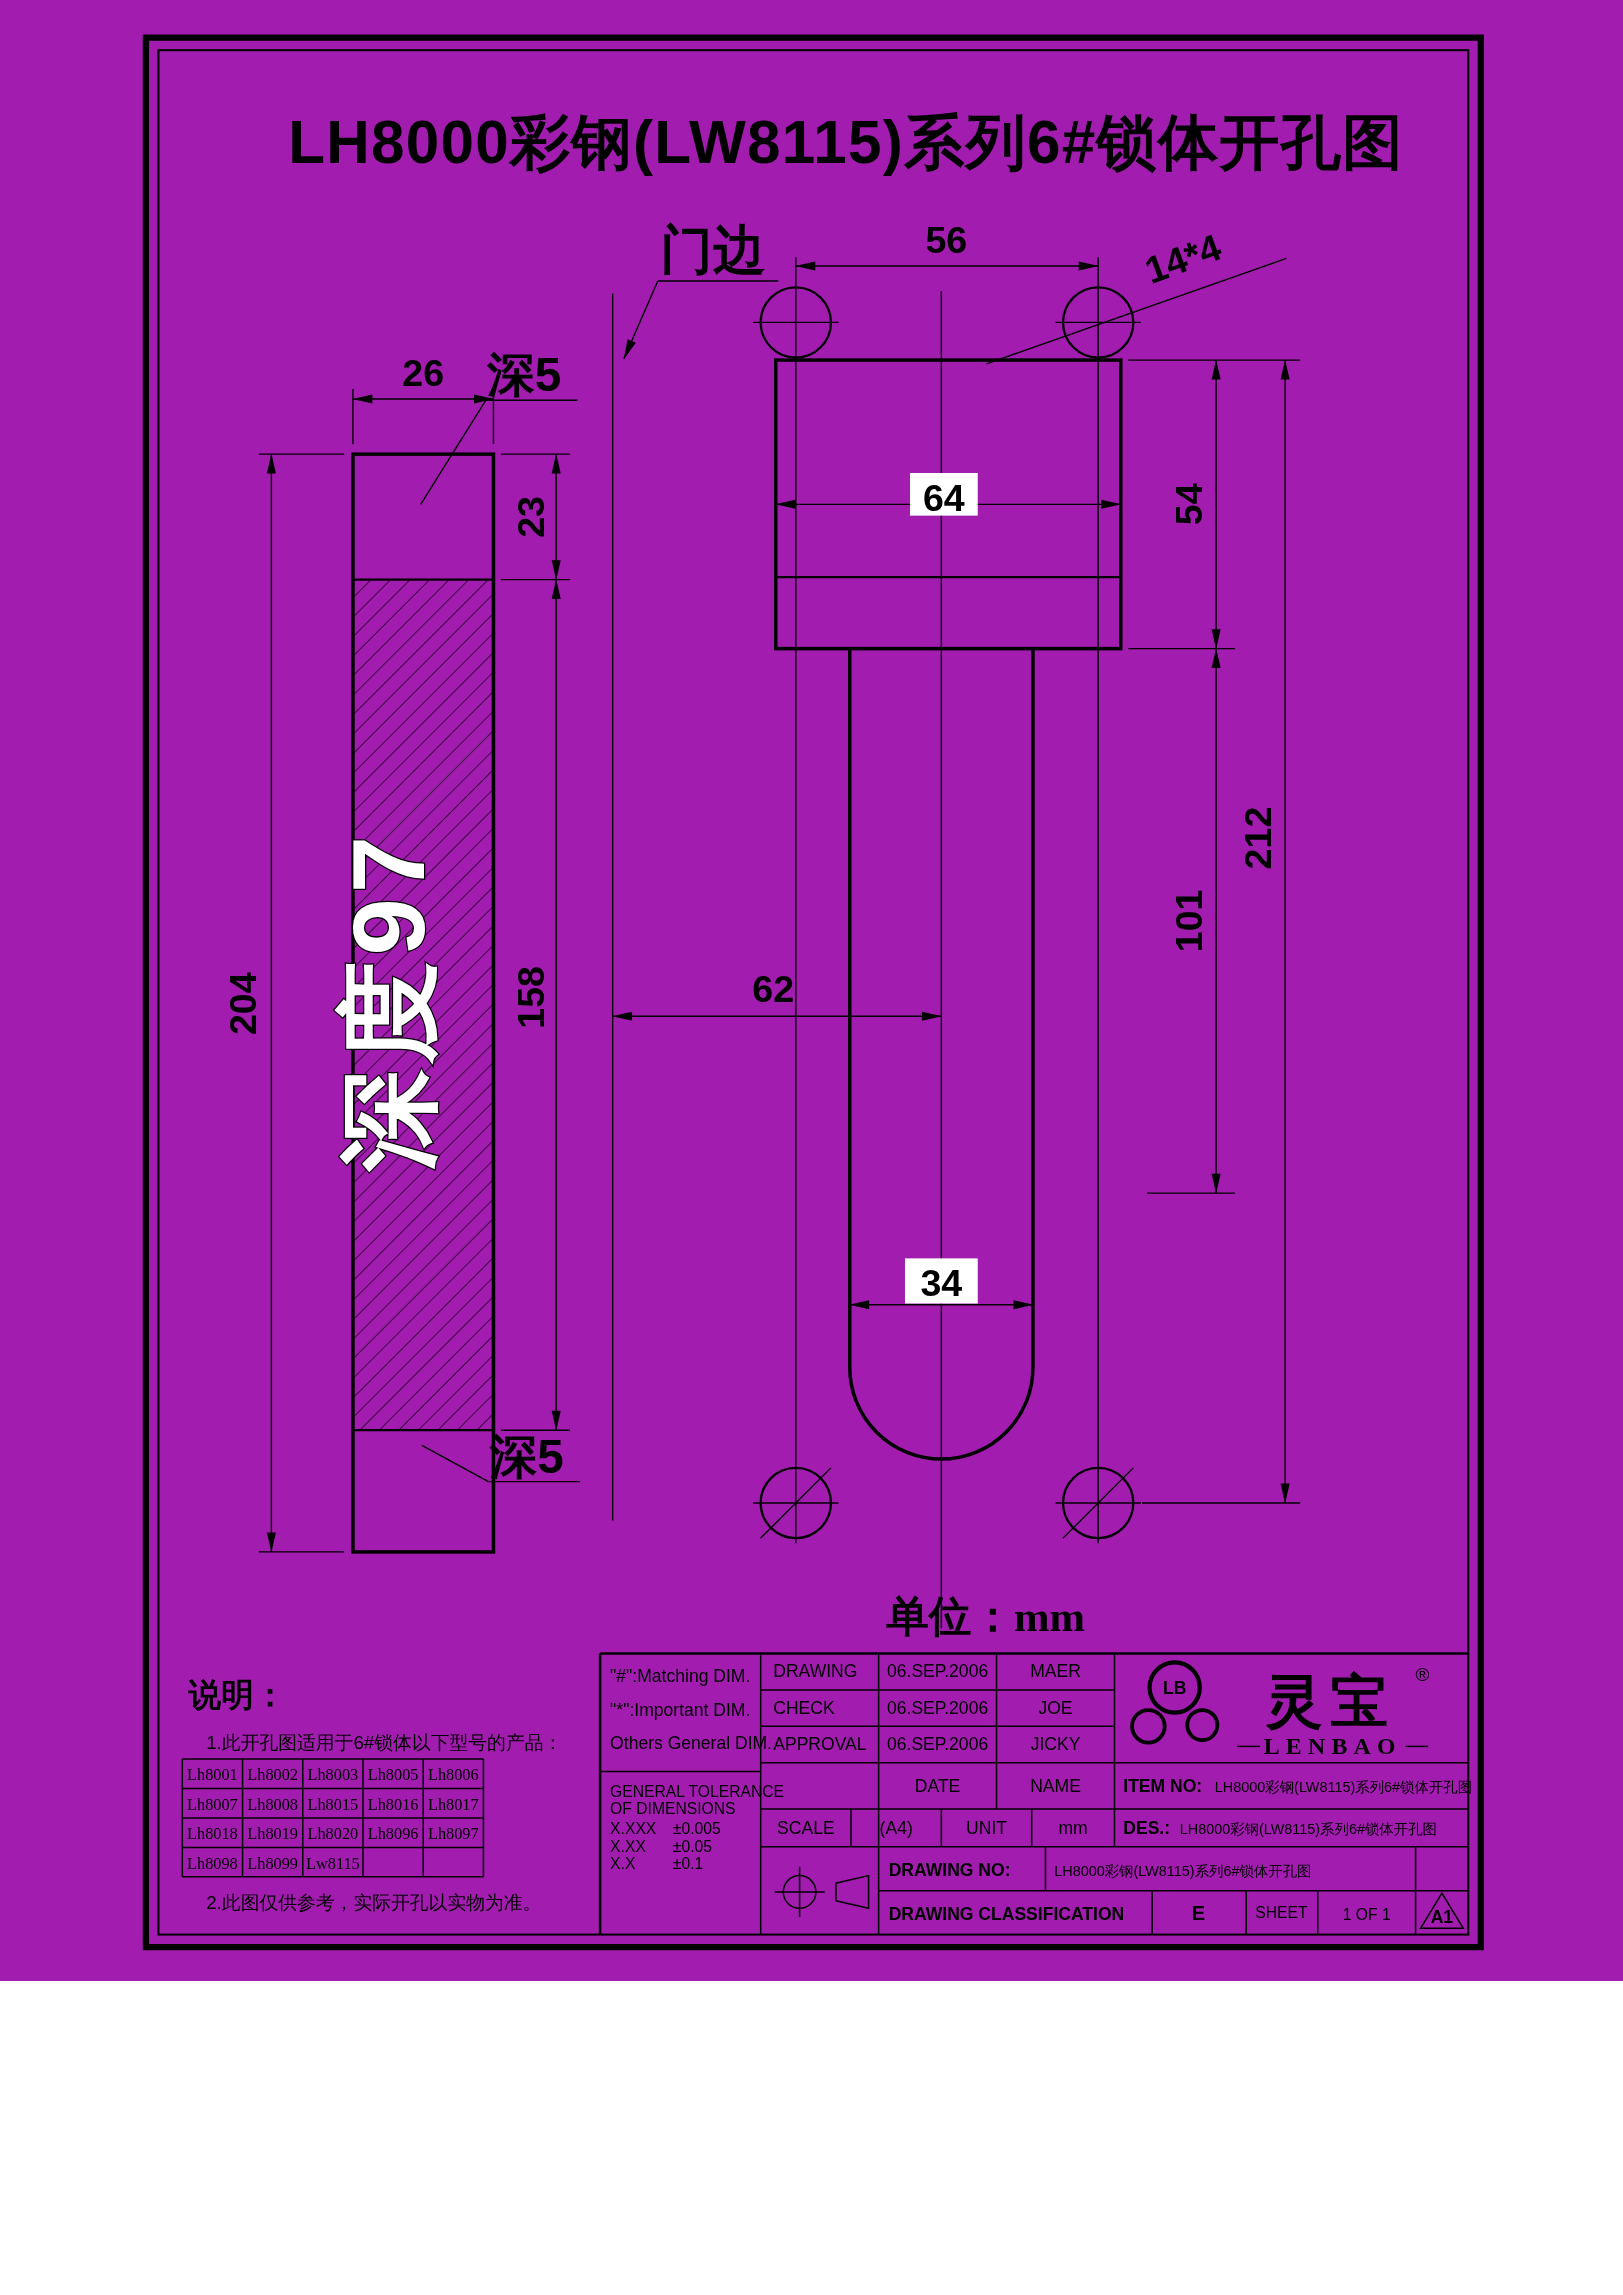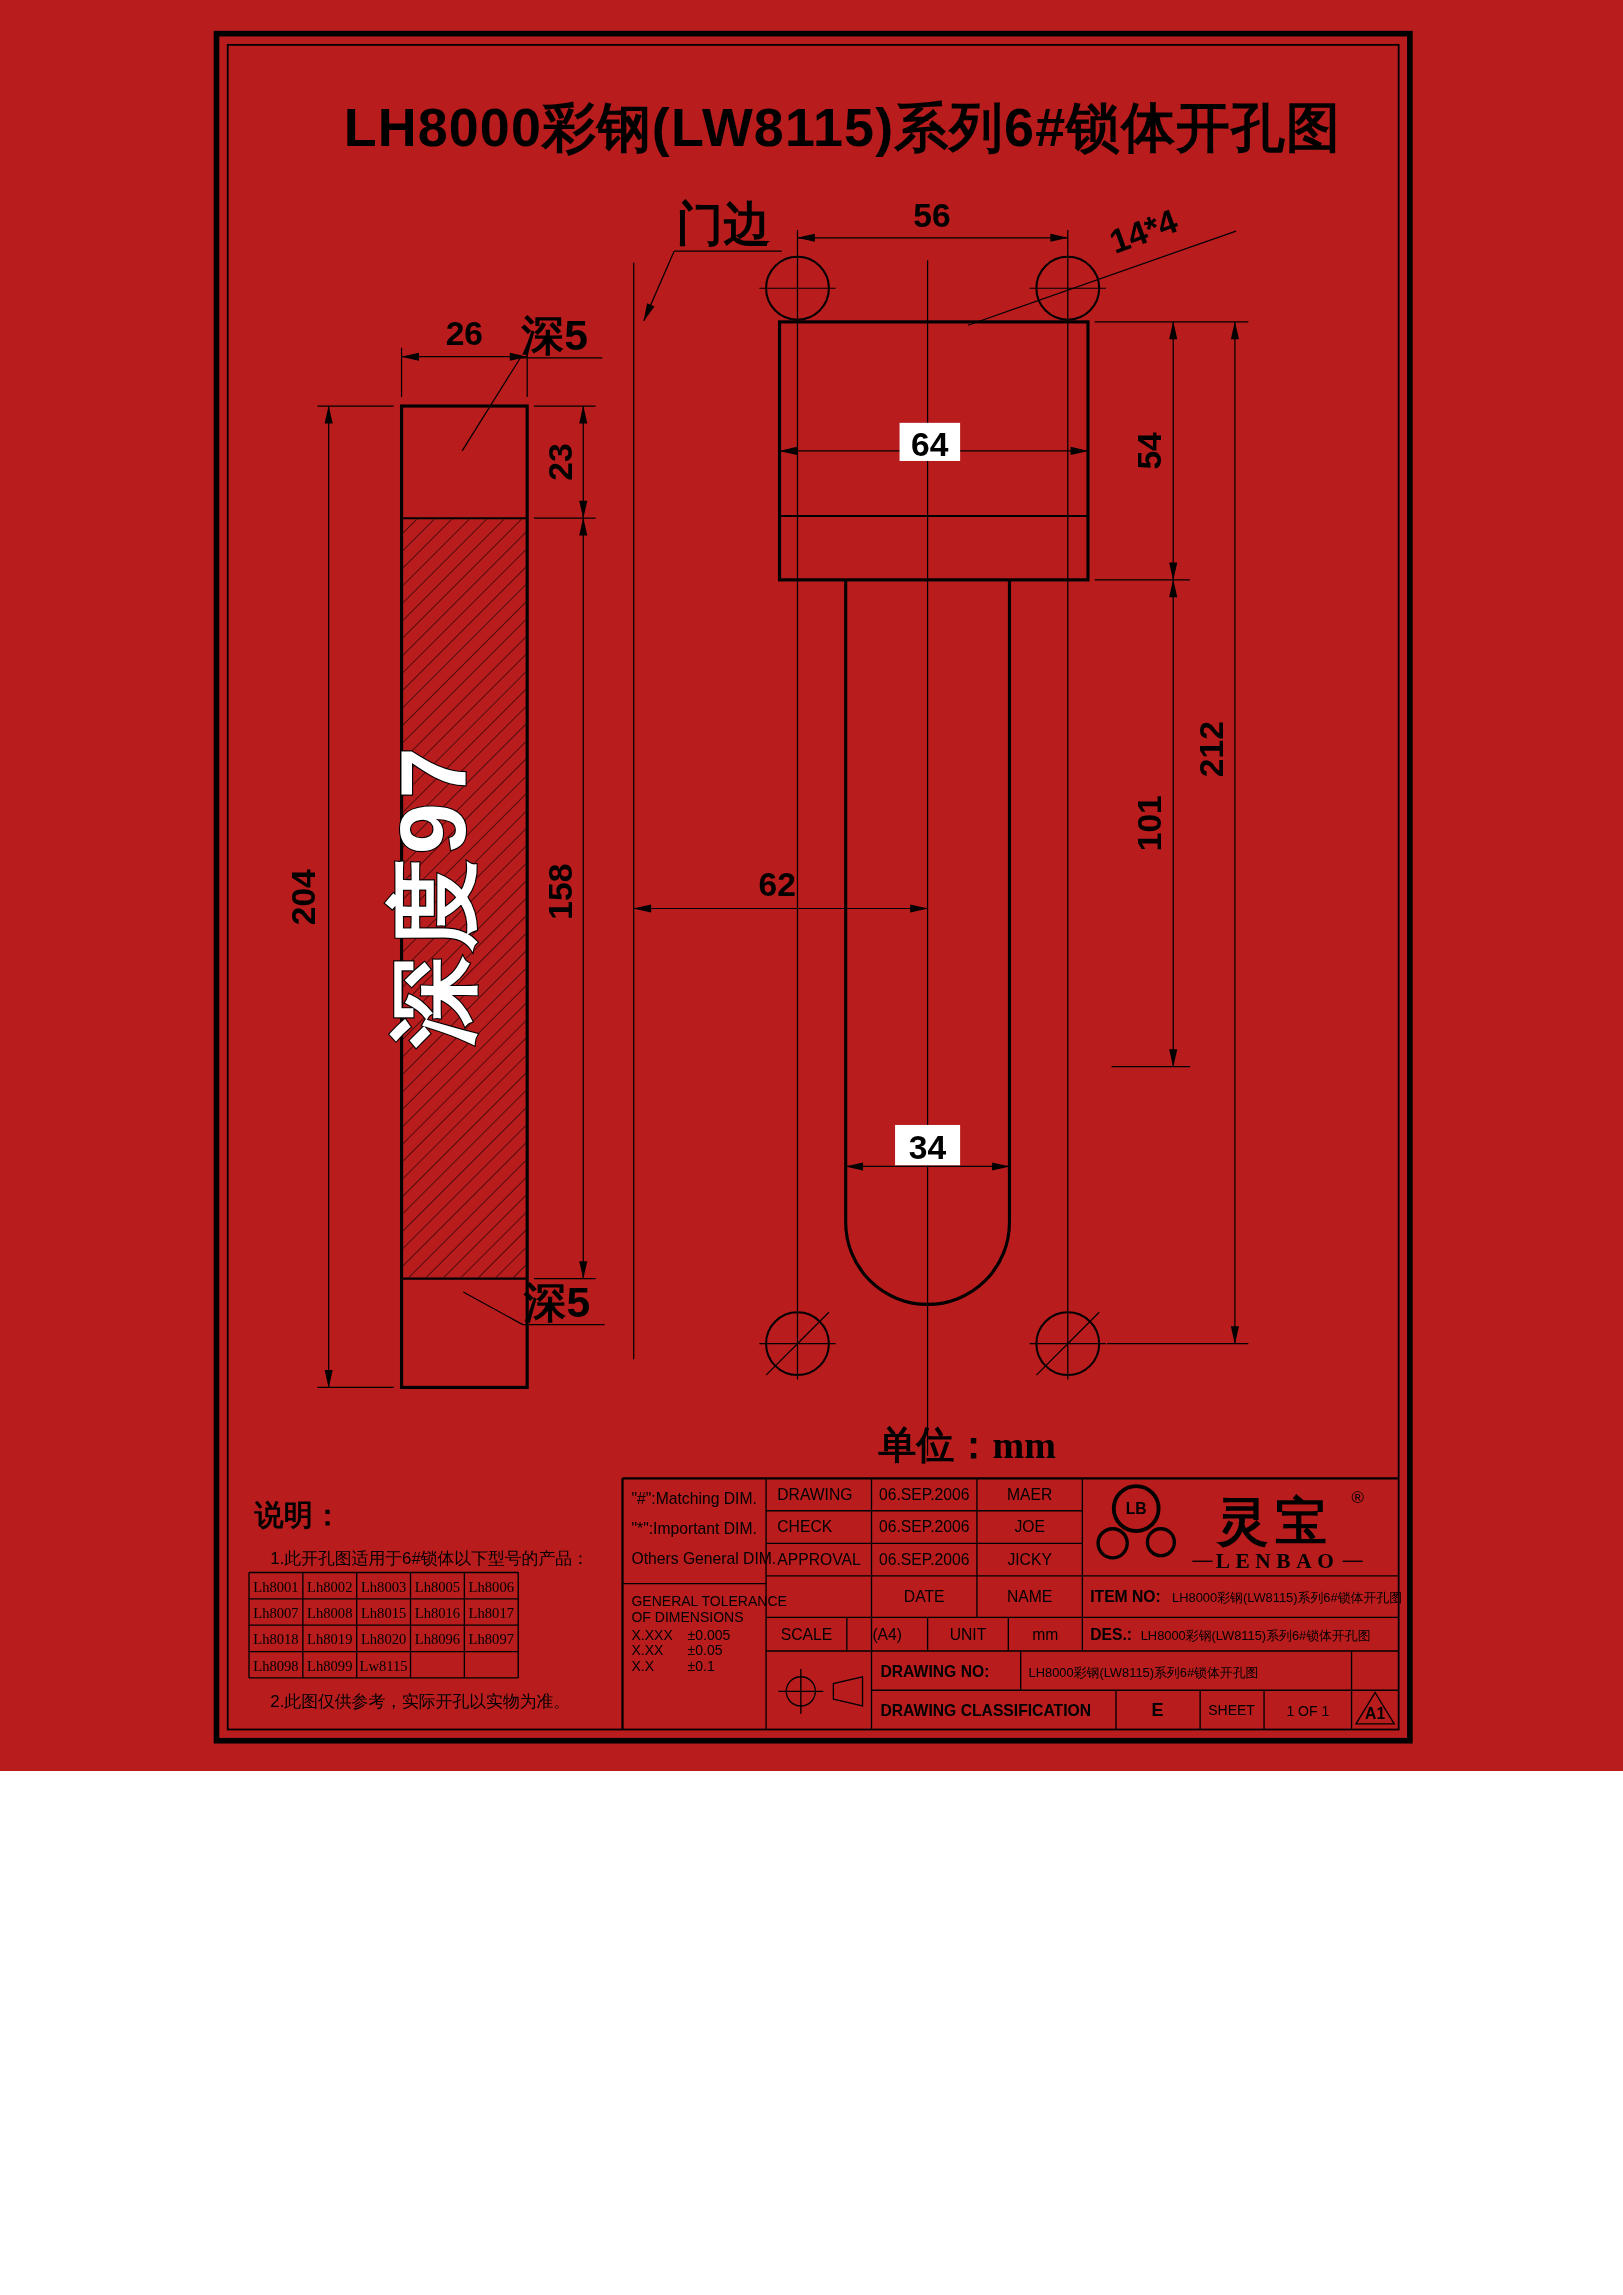--- a/index.html
+++ b/index.html
@@ -1,16 +1,16 @@
 <!DOCTYPE html>
 <html style="font-size:10.5px"><head>
 <meta charset="utf-8">
 <style>
   html,body{margin:0;padding:0;background:#ffffff}
-  .sheet{width:1623px;height:1771px;background:#b91c1c;position:relative;overflow:hidden}
+  .sheet{width:1623px;height:1981px;background:#a21caf;position:relative;overflow:hidden}
   svg{display:block;width:100%;height:100%}
   
   .s-border{stroke:#000;stroke-width:5;fill:none}
   .s-border-in{stroke:#000;stroke-width:1.6;fill:none}
   .s-thick{stroke:#000;stroke-width:2.8;fill:none}
   .s-med{stroke:#000;stroke-width:1.8;fill:none}
   .s-thin{stroke:#000;stroke-width:1.1;fill:none}
   .s-tb{stroke:#000;stroke-width:1.2;fill:none}
   .s-tb2{stroke:#000;stroke-width:2;fill:none}
   

